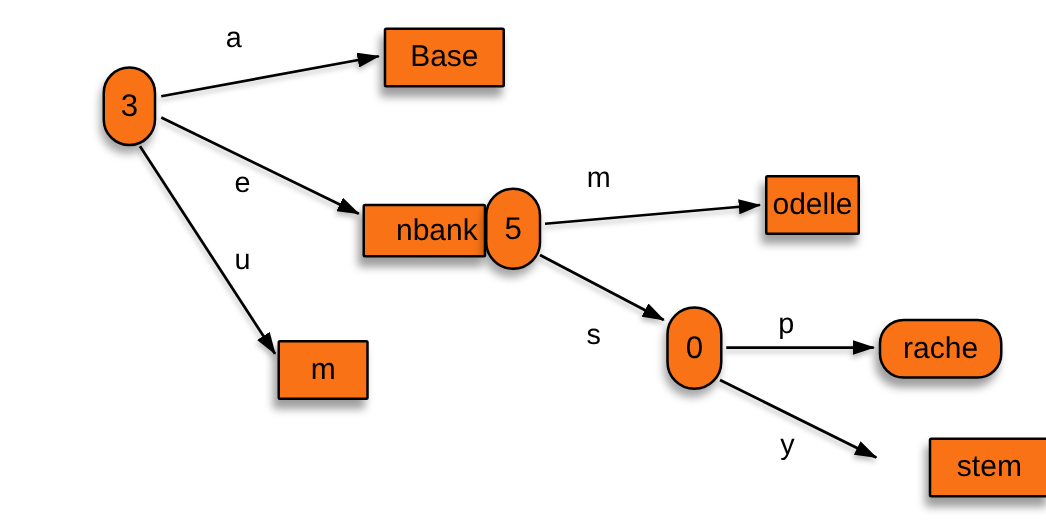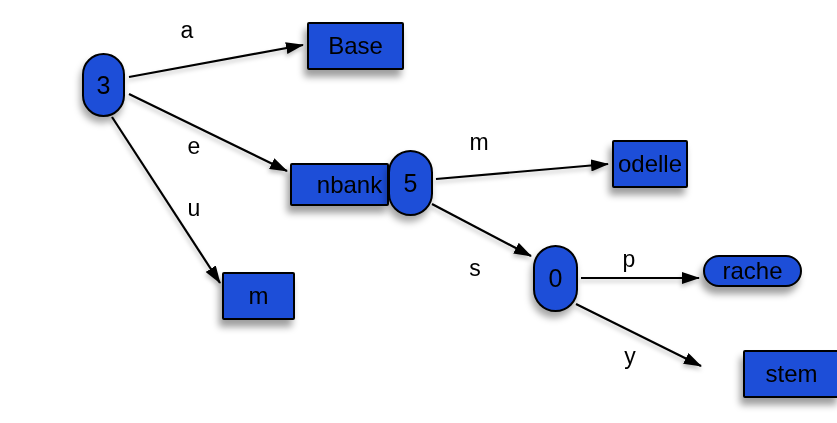--- a/index.html
+++ b/index.html
@@ -19,21 +19,21 @@
   .edge-layer {
     position: absolute;
     left: 0;
     top: 0;
     z-index: 1;
     filter: drop-shadow(-1px 3px 2px rgba(0,0,0,0.25));
   }
   .node {
     position: absolute;
     box-sizing: border-box;
-    background: #1d4ed8;
+    background: #f97316;
     border: 2.5px solid #000000;
     display: flex;
     align-items: center;
     justify-content: center;
     font-size: 24px;
     line-height: 1;
     box-shadow: -3px 7px 7px rgba(0,0,0,0.38);
   }
   .box {
     z-index: 2;
@@ -80,21 +80,21 @@
 
   <div class="node box" style="left:290px; top:163px; width:99px; height:43px;padding-left:20px;">nbank</div>
   <div class="node ellipse" style="left:388px; top:150px; width:45px; height:66px;">5</div>
 
   <div class="node box" style="left:222px; top:272px; width:73px; height:48px;">m</div>
 
   <div class="node box" style="left:612px; top:140px; width:76px; height:48px;">odelle</div>
 
   <div class="node ellipse" style="left:533px; top:245px; width:45px; height:67px;">0</div>
 
-  <div class="node box" style="left:703px; top:255px; width:99px; height:32px;border-radius:20px;">rache</div>
+  <div class="node box" style="left:703px; top:255px; width:99px; height:48px;border-radius:20px;">rache</div>
 
   <div class="node box" style="left:743px; top:350px; width:97px; height:48px;">stem</div>
 
   <span class="edge-label" style="left:187px; top:30px;">a</span>
   <span class="edge-label" style="left:194px; top:146px;">e</span>
   <span class="edge-label" style="left:194px; top:208px;">u</span>
   <span class="edge-label" style="left:479px; top:142px;">m</span>
   <span class="edge-label" style="left:475px; top:268px;">s</span>
   <span class="edge-label" style="left:629px; top:259px;">p</span>
   <span class="edge-label" style="left:630px; top:356px;">y</span>

